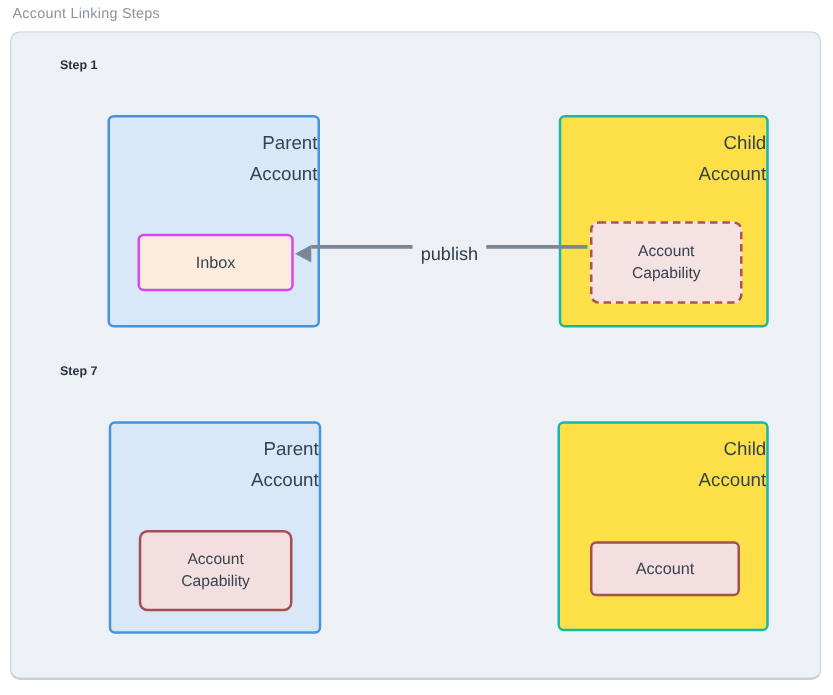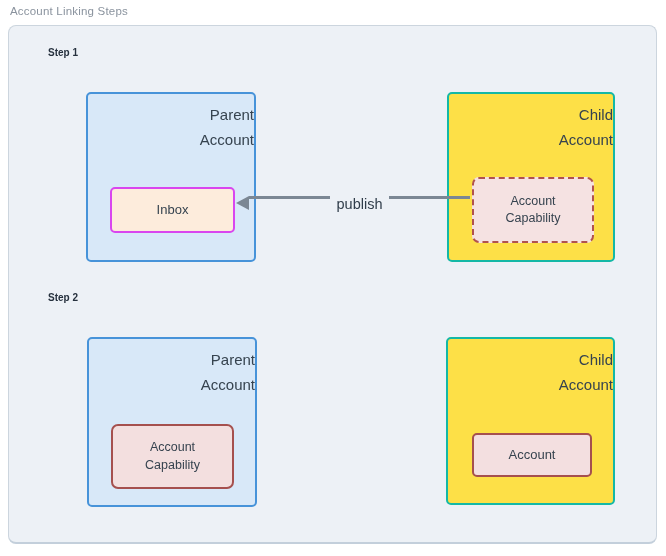--- a/index.html
+++ b/index.html
@@ -91,21 +91,21 @@
 Capability</div>
   </div>
 
   <div class="arrow a1">
     <span class="head-left"></span>
     <span class="seg"></span>
     <span class="arrow-label">publish</span>
     <span class="seg"></span>
   </div>
 
-  <div class="step-label step2">Step 2</div>
+  <div class="step-label step2">Step 7</div>
 
   <div class="acct parent s2p">
     <div class="acct-title">Parent
 Account</div>
     <div class="inner cap-solid">Account
 Capability</div>
   </div>
 
   <div class="acct child s2c">
     <div class="acct-title">Child

